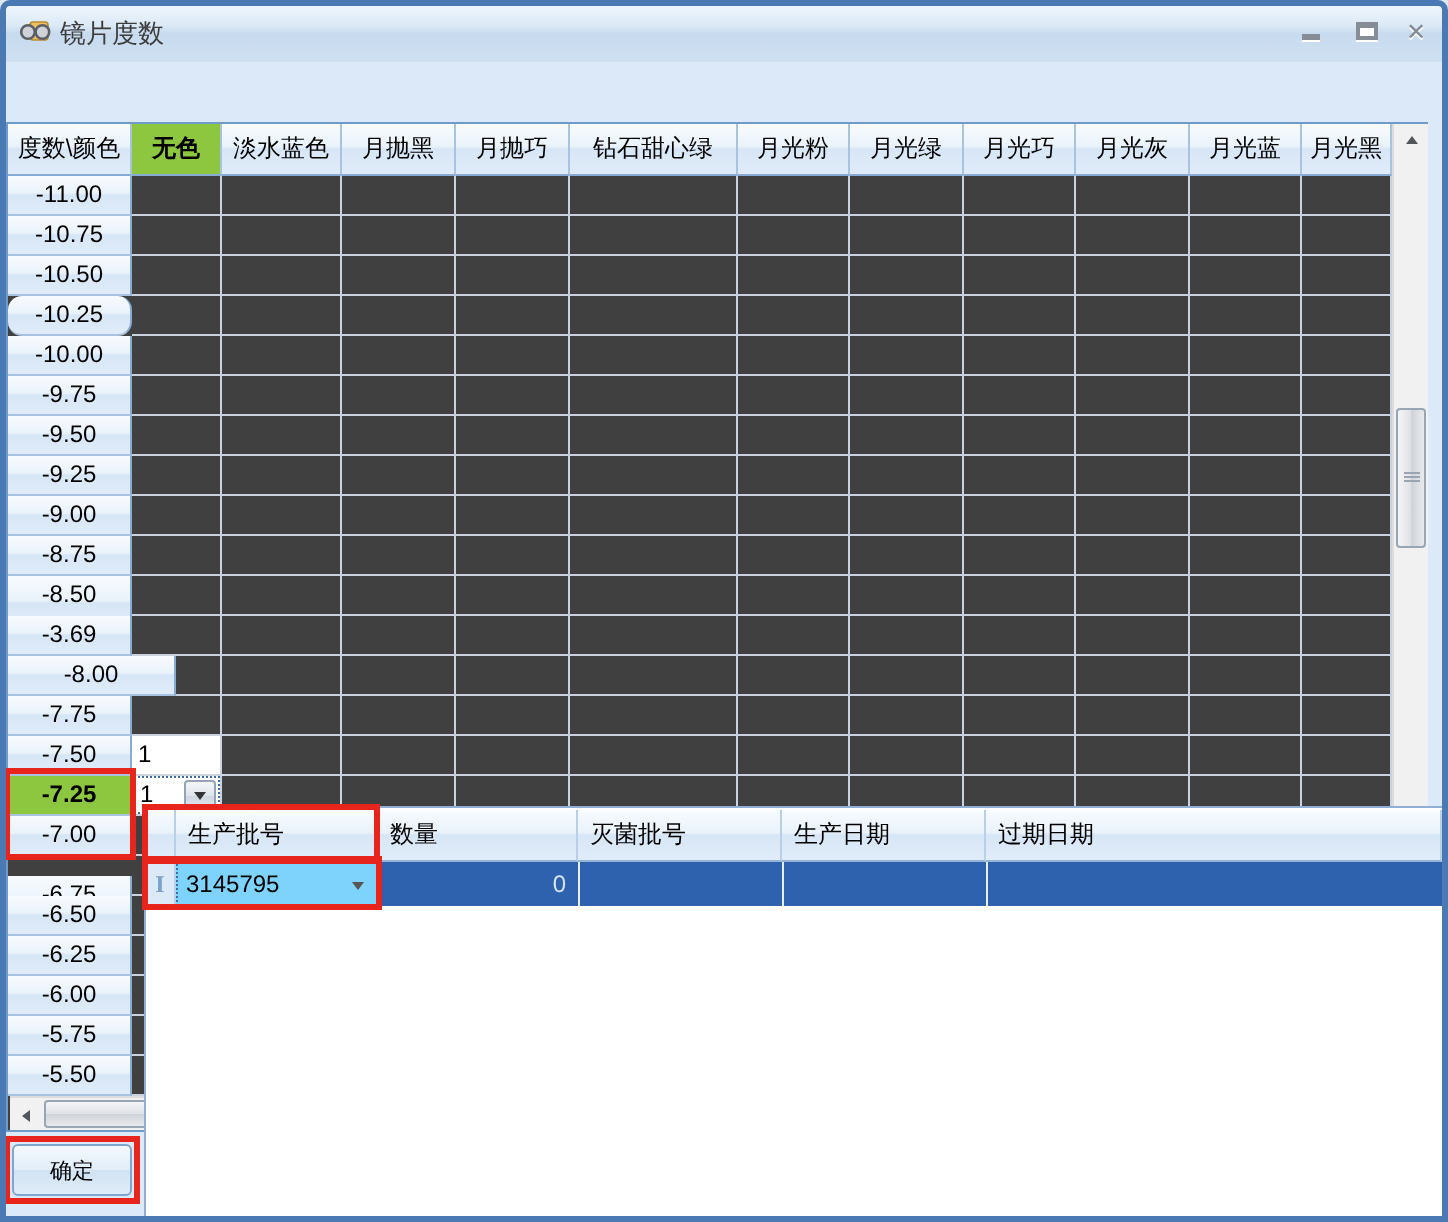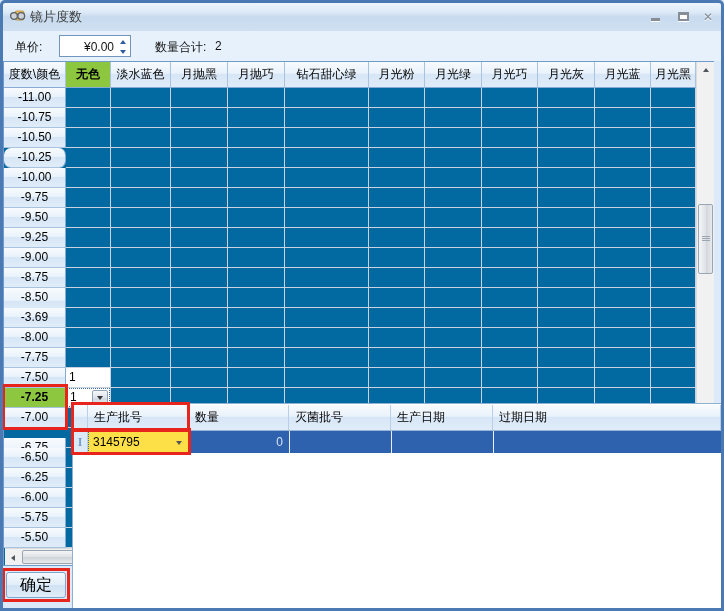--- a/index.html
+++ b/index.html
@@ -20,21 +20,21 @@
   #toolbar{position:absolute;left:3px;top:31px;width:718px;height:30px;background:#e7f1fb;}
   .tb-label{position:absolute;top:8px;font-size:12px;color:#111;}
   #price-box{position:absolute;left:56px;top:4px;width:72px;height:22px;background:#fff;
     border:1px solid #7096bf;}
   #price-value{position:absolute;right:16px;top:4px;font-size:12px;color:#111;}
   .spin{position:absolute;right:2px;width:11px;height:9px;display:flex;align-items:center;justify-content:center;}
   .spin-up{top:1px;} .spin-dn{top:11px;}
   .tri-up{width:0;height:0;border-left:3px solid transparent;border-right:3px solid transparent;border-bottom:4px solid #2d5d9e;}
   .tri-dn{width:0;height:0;border-left:3px solid transparent;border-right:3px solid transparent;border-top:4px solid #2d5d9e;}
   
-  #grid{position:absolute;left:3px;top:61px;width:711px;height:505px;background:#0369a1;
+  #grid{position:absolute;left:3px;top:61px;width:711px;height:505px;background:#404040;
     border:1px solid #6f9bca;z-index:10;}
   .hdr{position:absolute;font-size:12px;color:#000;text-align:center;line-height:25px;
     background:linear-gradient(to bottom,#f8fbfe 0%,#e9f2fb 45%,#d7e6f6 50%,#e0ecf9 100%);
     border-right:1px solid #a8c3e0;border-bottom:1px solid #86abd4;overflow:hidden;white-space:nowrap;}
   .rowhdr{position:absolute;font-size:12px;color:#000;text-align:center;line-height:19px;
     background:linear-gradient(to bottom,#f8fbfe 0%,#e9f2fb 45%,#d7e6f6 50%,#e0ecf9 100%);
     border-right:1px solid #86abd4;border-bottom:1px solid #a8c3e0;}
   .sel-green{background:var(--green) !important;font-weight:bold;}
   .vline{position:absolute;width:1px;background:#c9d2de;}
   #data-area{position:absolute;left:62px;top:26px;width:630px;height:460px;
@@ -63,27 +63,27 @@
   #panel{position:absolute;left:72px;top:403px;width:649px;height:205px;background:#fff;
     border-top:1px solid #8fb0d4;border-left:1px solid #8fb0d4;z-index:20;}
   .phdr{position:absolute;top:1px;height:26px;font-size:12px;color:#000;line-height:25px;padding-left:6px;
     background:linear-gradient(to bottom,#f8fbfe 0%,#e9f2fb 45%,#d7e6f6 50%,#e0ecf9 100%);
     border-right:1px solid #b9cfe8;border-bottom:1px solid #96b4d6;overflow:hidden;white-space:nowrap;}
   .pcell-blue{position:absolute;top:27px;height:22px;background:var(--blue);border-left:1px solid #e8eef7;
     font-size:12px;color:#d6e4f6;line-height:22px;}
   #row-indicator{position:absolute;left:0;top:27px;width:15px;height:22px;background:#dce9f7;
     border-right:1px solid #b9cfe8;color:#7aa0cc;font-family:"Liberation Serif","DejaVu Serif",serif;
     font-weight:bold;font-size:12px;text-align:center;line-height:22px;}
-  #combo{position:absolute;left:15px;top:27px;width:101px;height:22px;background:#fde047;
+  #combo{position:absolute;left:15px;top:27px;width:101px;height:22px;background:#7dd3fc;
     border:1px dotted #3c6ea5;font-size:12px;color:#000;line-height:20px;padding-left:4px;}
   #combo .tri-dd{position:absolute;right:6px;top:9px;border-top-color:#555;}
   
   #ok-btn{position:absolute;left:6px;top:572px;width:60px;height:26px;
     background:linear-gradient(to bottom,#f4f9fd,#e1edf9 50%,#d0e2f3 51%,#dfecf9);
-    border:1px solid #7ea6cf;border-radius:3px;font-size:16px;color:#000;
+    border:1px solid #7ea6cf;border-radius:3px;font-size:11px;color:#000;
     display:flex;align-items:center;justify-content:center;z-index:15;}
   
   .red-rect{position:absolute;border:3px solid var(--red);z-index:40;pointer-events:none;}
   #rr-rowsel{left:2px;top:384px;width:66px;height:46px;}
   #rr-batchhdr{left:71px;top:402px;width:119px;height:30px;}
   #rr-combo{left:71px;top:428px;width:120px;height:27px;}
   #rr-ok{left:2px;top:568px;width:68px;height:34px;}
   
   #win-border{position:absolute;left:0;top:0;width:724px;height:611px;border:3px solid #4b79b3;
     border-radius:5px 5px 0 0;z-index:50;pointer-events:none;}
@@ -99,34 +99,20 @@
       <circle cx="5" cy="9" r="3.4" fill="#cfd3d8" stroke="#5a6068" stroke-width="1.3"></circle>
       <circle cx="12.2" cy="9" r="3.4" fill="#cfd3d8" stroke="#5a6068" stroke-width="1.3"></circle>
       <path d="M8.2 8.4 Q8.6 7.4 9 8.4" fill="none" stroke="#5a6068" stroke-width="1.2"></path>
     </svg>
     <span id="title-text">镜片度数</span>
     <span class="winbtn" id="btn-min"><span class="glyph-min"></span></span>
     <span class="winbtn" id="btn-max"><span class="glyph-max"></span></span>
     <span class="winbtn" id="btn-close"><span class="glyph-close">✕</span></span>
   </div>
 
-  <div id="toolbar">
-    <span class="tb-label" style="left:12px">单价:</span>
-    <span id="price-box">
-      <span id="price-value">¥0.00</span>
-      <span class="spin spin-up">
-          <span class="tri-up"></span>
-        </span>
-      <span class="spin spin-dn">
-          <span class="tri-dn"></span>
-        </span>
-    </span>
-    <span class="tb-label" style="left:152px">数量合计:</span>
-    <span class="tb-label" style="left:212px">2</span>
-  </div>
 
   <div id="grid">
     <div id="data-area"></div>
     <div id="vscroll">
       <div class="arrow" style="top:0">
           <span class="tri-u"></span>
         </div>
       <div id="v-thumb">
           <span class="grip" style="top:31px"></span>
         </div>
@@ -154,21 +140,21 @@
       <div class="rowhdr" style="left: 0px; top: 66px; width: 62px; height: 20px;">-10.50</div>
       <div class="rowhdr" style="left: 0px; top: 86px; width: 62px; height: 20px; border-radius: 7px;">-10.25</div>
       <div class="rowhdr" style="left: 0px; top: 106px; width: 62px; height: 20px;">-10.00</div>
       <div class="rowhdr" style="left: 0px; top: 126px; width: 62px; height: 20px;">-9.75</div>
       <div class="rowhdr" style="left: 0px; top: 146px; width: 62px; height: 20px;">-9.50</div>
       <div class="rowhdr" style="left: 0px; top: 166px; width: 62px; height: 20px;">-9.25</div>
       <div class="rowhdr" style="left: 0px; top: 186px; width: 62px; height: 20px;">-9.00</div>
       <div class="rowhdr" style="left: 0px; top: 206px; width: 62px; height: 20px;">-8.75</div>
       <div class="rowhdr" style="left: 0px; top: 226px; width: 62px; height: 28px;">-8.50</div>
       <div class="rowhdr" style="left: 0px; top: 246px; width: 62px; height: 20px;">-3.69</div>
-      <div class="rowhdr" style="left: 0px; top: 266px; width: 62px; height: 20px;">-8.00</div>
+      <div class="rowhdr" style="left: 0px; top: 266px; width: 84px; height: 20px;">-8.00</div>
       <div class="rowhdr" style="left: 0px; top: 286px; width: 62px; height: 20px;">-7.75</div>
       <div class="rowhdr" style="left: 0px; top: 306px; width: 62px; height: 20px;">-7.50</div>
       <div class="rowhdr sel-green" style="left: 0px; top: 326px; width: 62px; height: 20px; font-weight: bold;">-7.25</div>
       <div class="rowhdr" style="left: 0px; top: 346px; width: 62px; height: 20px;">-7.00</div>
       <div class="rowhdr" style="left: 0px; top: 376px; width: 62px; height: 32px; text-decoration: underline;">-6.75</div>
       <div class="rowhdr" style="left: 0px; top: 386px; width: 62px; height: 20px;">-6.50</div>
       <div class="rowhdr" style="left: 0px; top: 406px; width: 62px; height: 20px;">-6.25</div>
       <div class="rowhdr" style="left: 0px; top: 426px; width: 62px; height: 20px;">-6.00</div>
       <div class="rowhdr" style="left: 0px; top: 446px; width: 62px; height: 20px;">-5.75</div>
       <div class="rowhdr" style="left: 0px; top: 466px; width: 62px; height: 20px;">-5.50</div>

